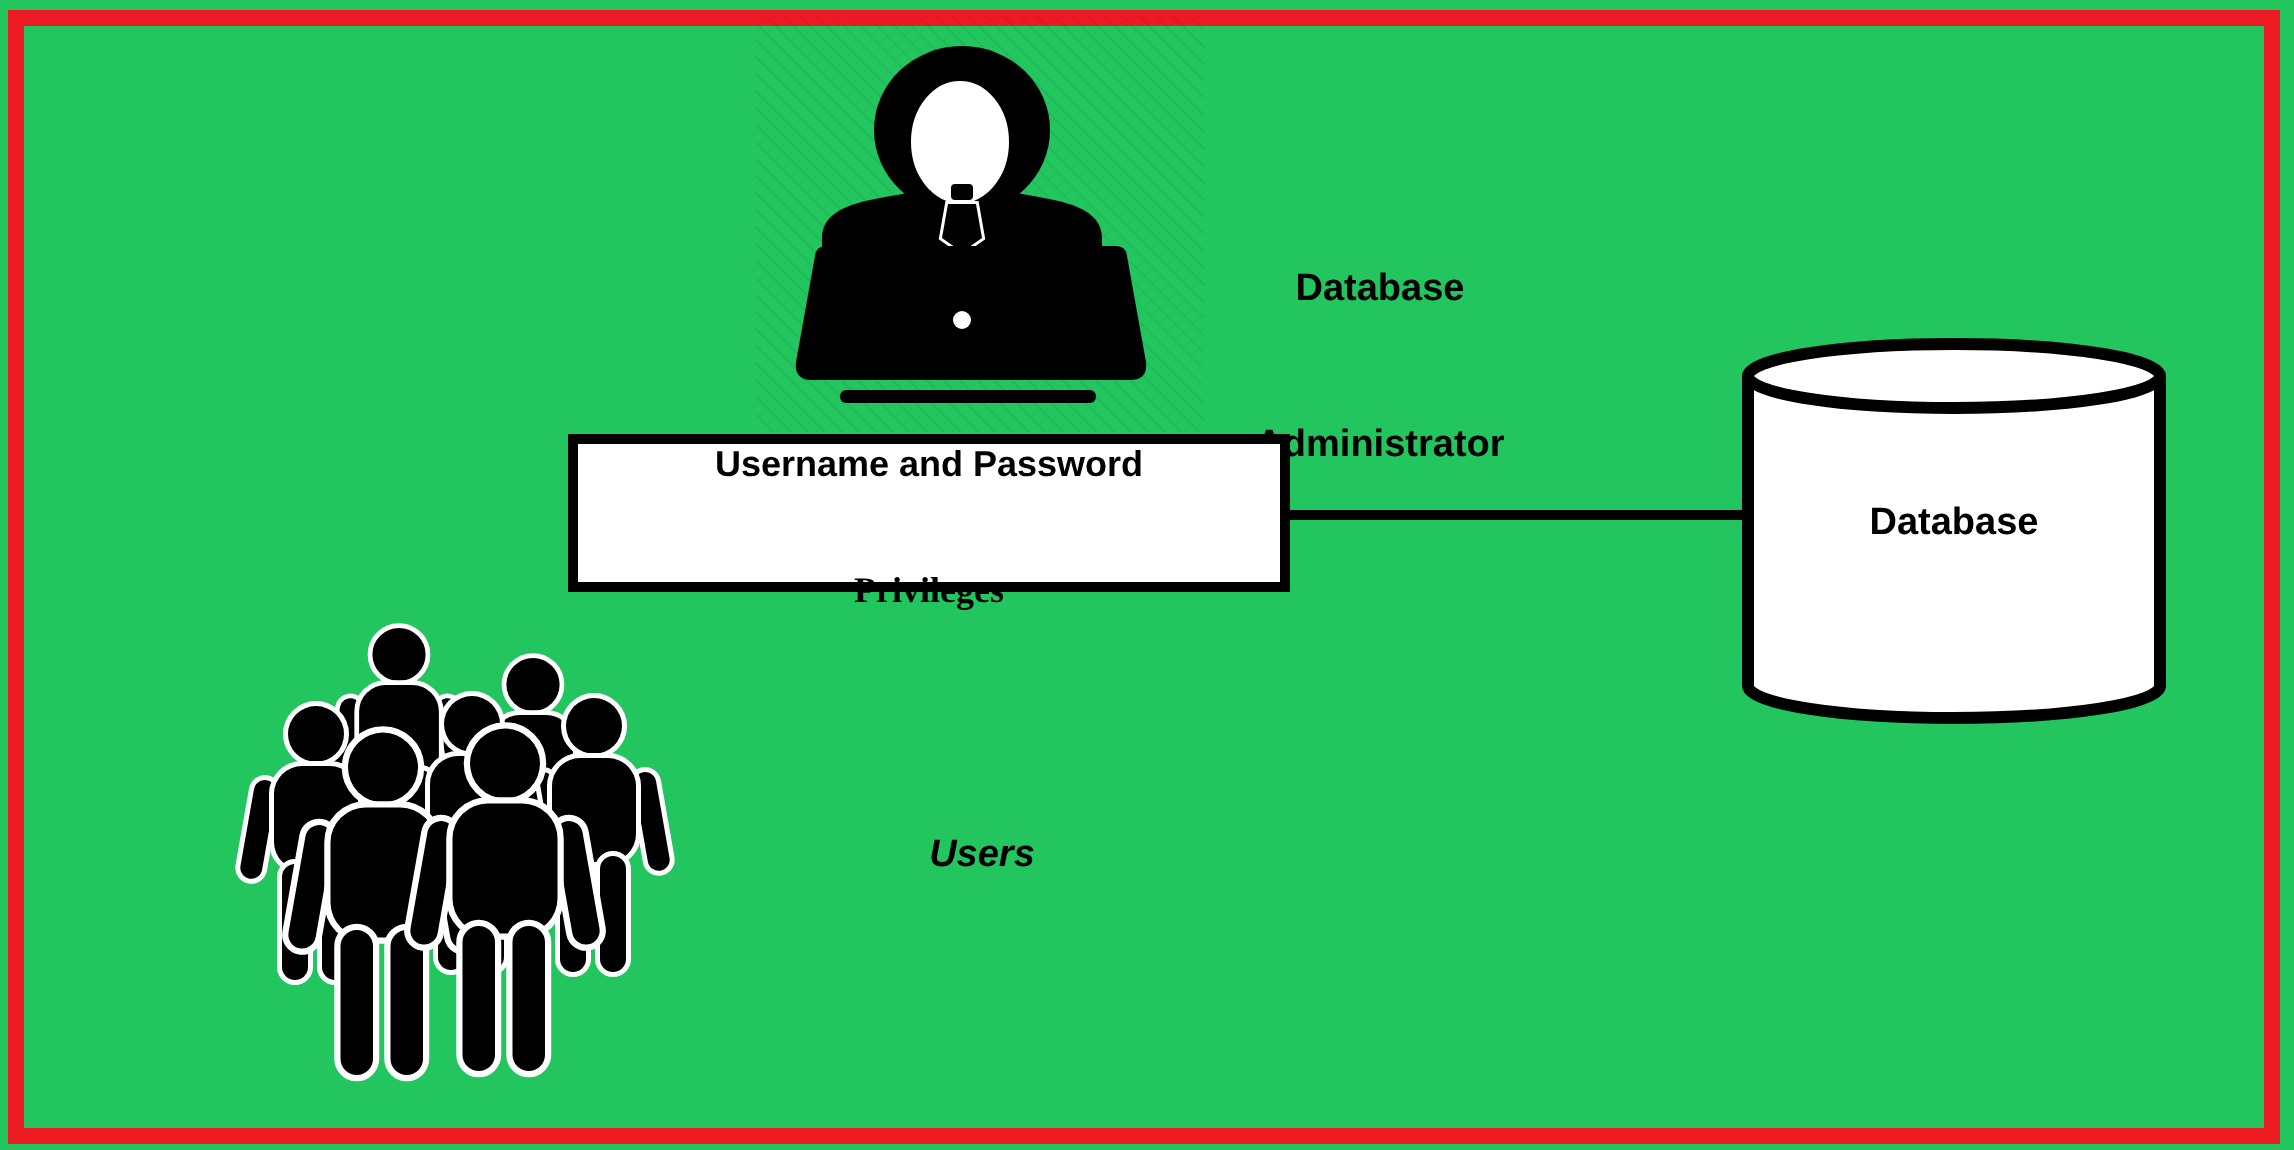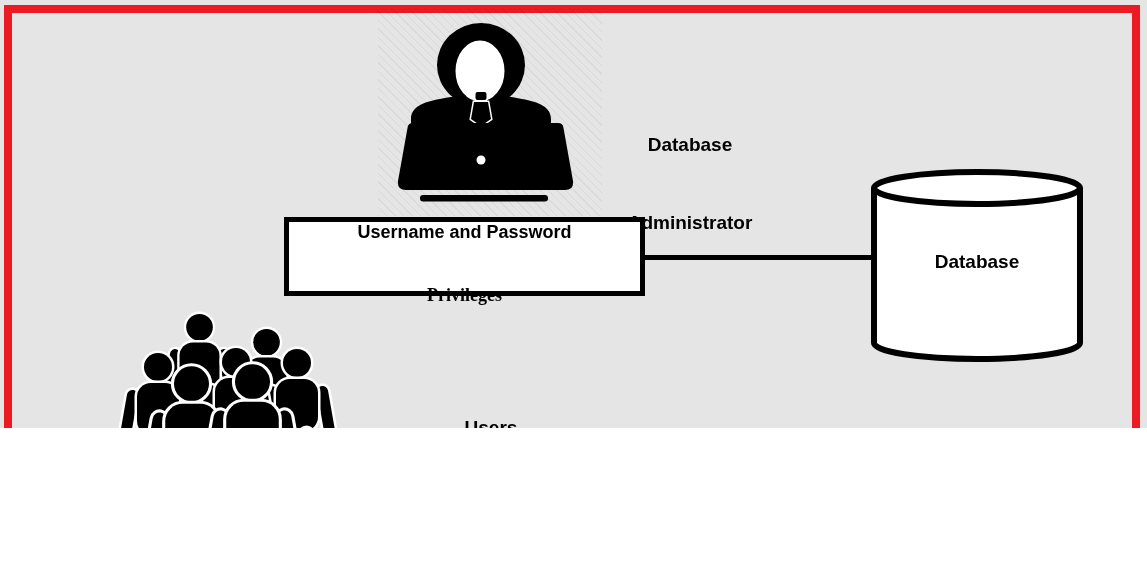--- a/index.html
+++ b/index.html
@@ -1,21 +1,21 @@
 <!DOCTYPE html>
 <html><head>
 <meta charset="utf-8">
 <style>
   html, body { margin: 0; padding: 0; background: #ffffff; }
   body { font-family: "Liberation Sans", sans-serif; }
   .canvas {
     position: relative;
     width: 1147px;
-    height: 428px;
-    background: #e5e5e5;
+    height: 575px;
+    background: #22c55e;
     overflow: hidden;
   }
   .frame {
     position: absolute;
     left: 4px; top: 5px;
     width: 1136px; height: 567px;
     box-sizing: border-box;
     border: 8px solid #EC1B23;
     pointer-events: none;
   }
@@ -27,21 +27,21 @@
       transparent 1px, transparent 6px);
   }
   .label {
     color: #000;
     font-weight: bold;
     font-size: 19px;
     text-align: center;
     white-space: pre;
   }
   .admin-label { left: 590px; top: 80px; width: 200px; line-height: 26px; }
-  .users-label { left: 431px; top: 417px; width: 120px; }
+  .users-label { left: 431px; top: 417px; width: 120px; font-style: italic; }
   .db-label    { left: 877px; top: 251px; width: 200px; }
   .cred-box {
     left: 284px; top: 217px;
     width: 361px; height: 79px;
     box-sizing: border-box;
     border: 5px solid #000;
     background: #fff;
     display: flex;
     flex-direction: column;
     gap: 21px;

